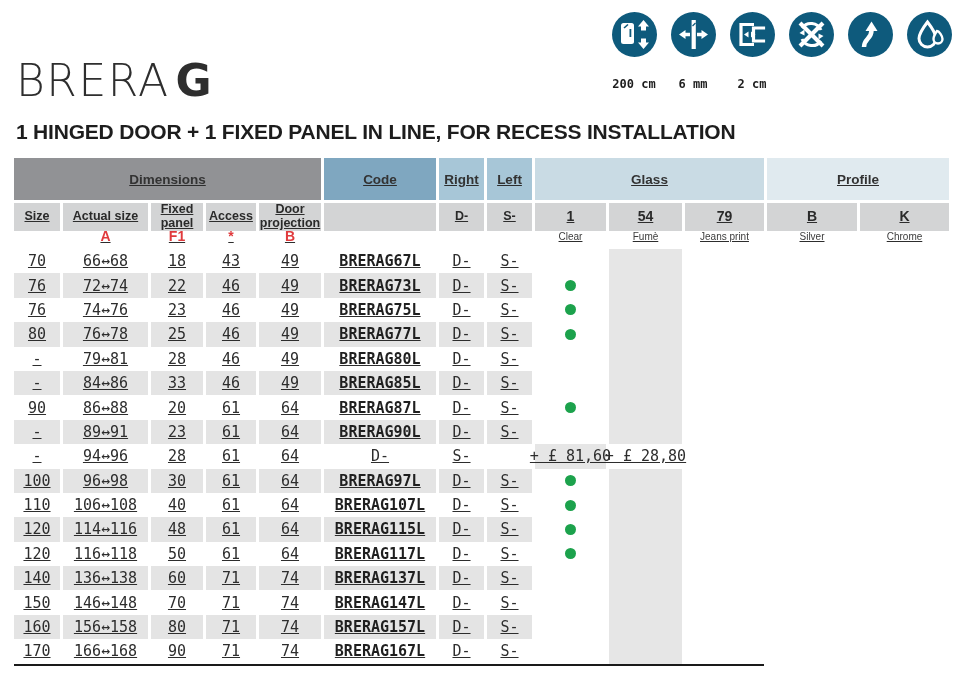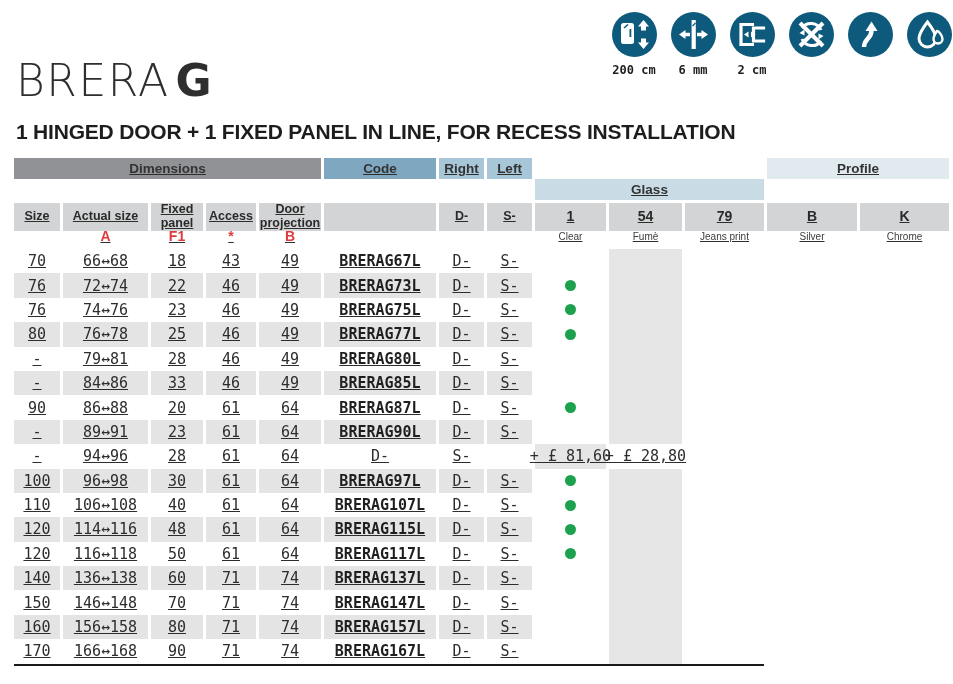--- a/index.html
+++ b/index.html
@@ -25,21 +25,21 @@
   .page-head{position:absolute;left:16px;top:14px;margin-top:44px;}
   .title{font-family:"DejaVu Sans",sans-serif;font-size:44px;line-height:1.05;color:#2e2e2e;}
   .title .brand{font-weight:200;letter-spacing:1.5px;}
   .title .model{font-weight:700;letter-spacing:0;margin-left:6px;}
   .subtitle{margin-top:16px;font-size:21px;font-weight:700;letter-spacing:-0.2px;color:#1d1d1d;}
 
   
   .features{position:absolute;top:12px;right:1px;display:flex;gap:13px;}
   .feature{width:46px;display:flex;flex-direction:column;align-items:center;}
   .feature .circle{width:45px;height:45px;}
-  .feature .flabel{margin-top:6px;font-family:"DejaVu Sans Mono",monospace;
+  .feature .flabel{margin-top:20px;font-family:"DejaVu Sans Mono",monospace;
     font-size:12px;font-weight:700;color:#1d1d1d;white-space:nowrap;}
 
   
   .spec-table{position:absolute;left:14px;top:158px;width:935px;text-decoration:underline;}
   .grid{display:grid;grid-template-columns:46px 85px 52px 50px 62px 112px 45px 45px 71px 73px 79px 90px 89px;
     column-gap:3px;}
   .cell{display:flex;align-items:center;justify-content:center;text-align:center;}
 
   .group-row{height:42px;}
   .group-row .cell{font-size:13.5px;font-weight:700;color:#333;}
@@ -141,22 +141,22 @@
   </div>
 </div>
 
 <div class="spec-table">
 
   <div class="grid group-row">
     <div class="cell g-dim">Dimensions</div>
     <div class="cell g-code">Code</div>
     <div class="cell g-right">Right</div>
     <div class="cell g-left">Left</div>
+    <div class="cell g-glass">Glass</div>
     <div class="cell g-profile">Profile</div>
-    <div class="cell g-glass">Glass</div>
   </div>
 
   <div class="grid sub-row">
     <div class="cell">Size</div>
     <div class="cell">Actual size</div>
     <div class="cell">Fixed panel</div>
     <div class="cell">Access</div>
     <div class="cell">Door projection</div>
     <div class="cell"></div>
     <div class="cell">D-</div>

